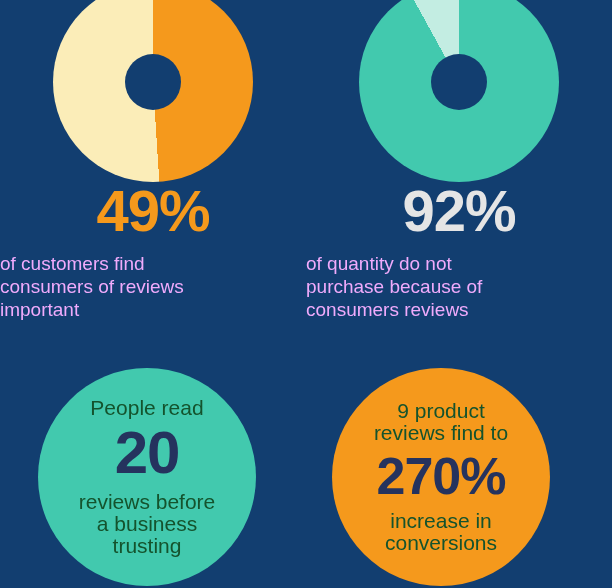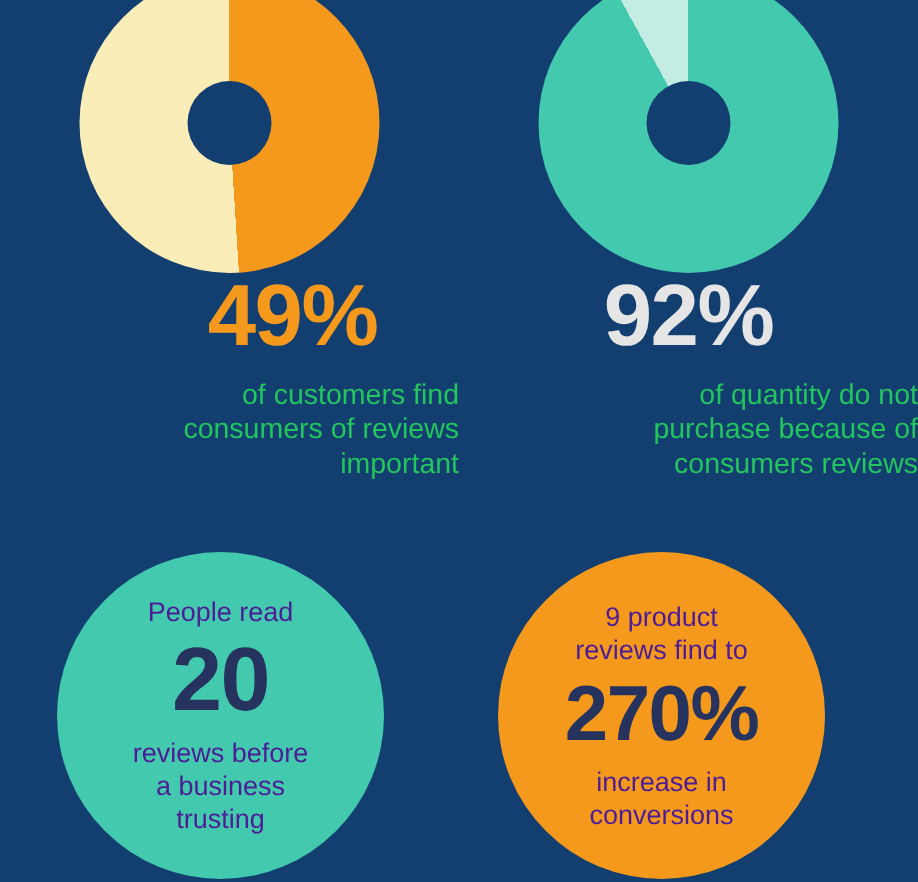--- a/index.html
+++ b/index.html
@@ -61,30 +61,30 @@
     position: absolute;
     top: 182px;
     left: 0;
     width: 100%;
     text-align: center;
     font-size: 58px;
     font-weight: 700;
     letter-spacing: -1px;
     line-height: 1;
   }
-  .pct-orange { color: #f5991c; padding-left: 42px; }
+  .pct-orange { color: #f5991c; }
   .pct-teal   { color: #e5e5e5; }
 
   .caption {
     position: absolute;
     top: 252px;
     left: 0;
     width: 100%;
-    text-align: right;
-    color: #22c55e;
+    text-align: left;
+    color: #f0abfc;
     font-size: 19px;
     line-height: 23px;
     font-weight: 400;
   }
   .caption span { display: block; }
 
   
   .stat-circle {
     position: absolute;
     width: 218px;
@@ -100,22 +100,22 @@
   .circle-teal {
     left: 38px;
     background: #42c9ae;
   }
   .circle-orange {
     left: 332px;
     background: #f5991c;
   }
   .circle-line {
     display: block;
-    color: #4c1d95;
-    font-size: 18px;
+    color: #14532d;
+    font-size: 21px;
     line-height: 22px;
   }
   .circle-top-text,
   .circle-bottom-text {
     display: block;
     width: 100%;
   }
   .circle-number {
     display: block;
     color: #25335e;

